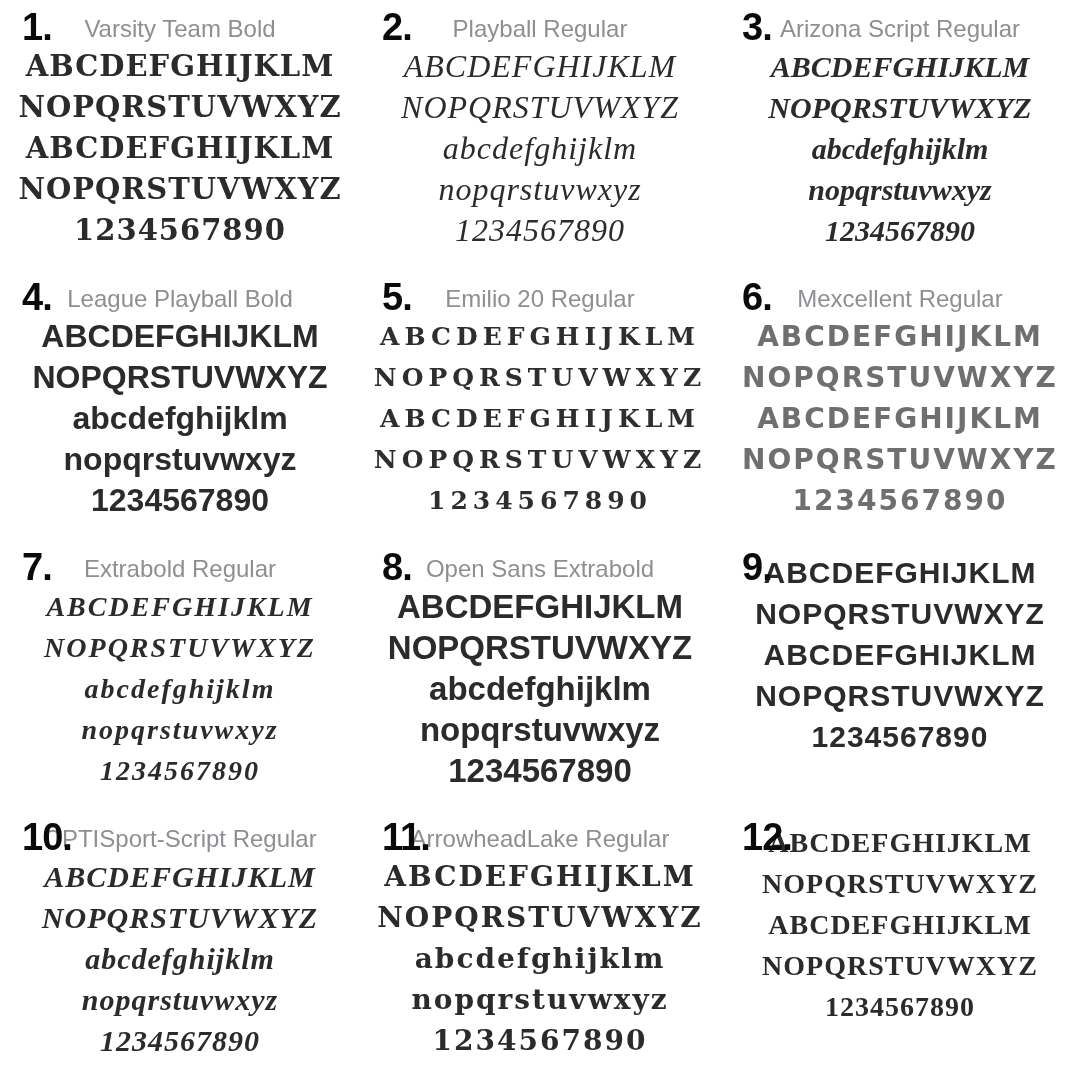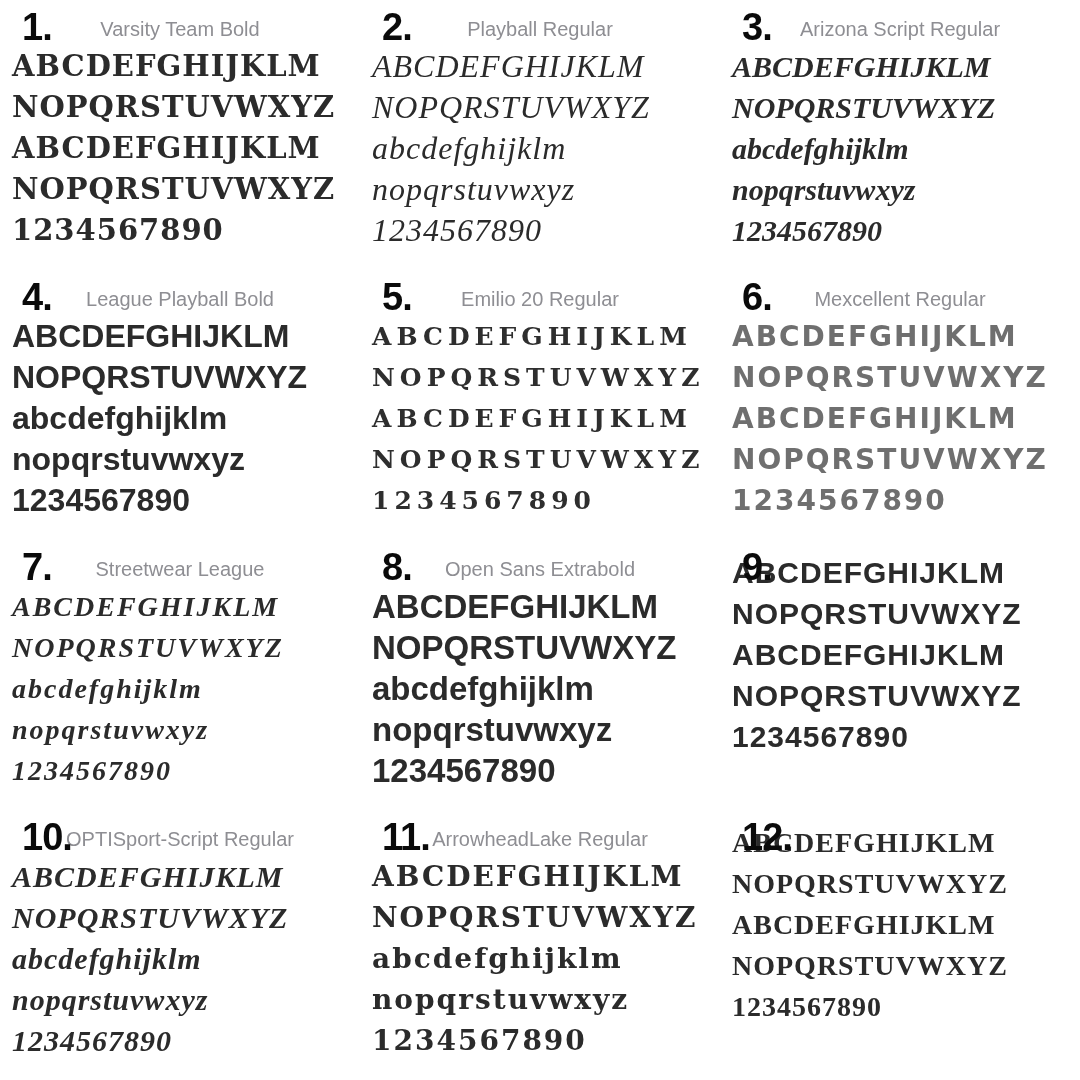--- a/index.html
+++ b/index.html
@@ -32,29 +32,28 @@
     font-weight: 800;
     font-size: 38px;
     color: #0a0a0a;
     letter-spacing: -1px;
   }
   .fname {
     display: block;
     text-align: center;
     font-family: "Liberation Sans", sans-serif;
     font-weight: 400;
-    font-size: 20px;
+    font-size: 24px;
     color: #8e8e93;
     margin: 4px 10px 4px 10px;
     line-height: 26px;
   }
   .samples {
-    text-align: left;
+    text-align: center;
     color: #262626;
-    margin-left: 12px;
   }
   .line {
     line-height: 41px;
     white-space: nowrap;
   }
 
   
   .style-varsity    .line { font-family: "DejaVu Serif", serif; font-weight: 800; font-size: 29px; letter-spacing: 1px; }
   .style-playball   .line { font-family: "Liberation Serif", serif; font-style: italic; font-weight: 500; font-size: 32px; letter-spacing: 1px; }
   .style-blenda     .line { font-family: "Liberation Serif", serif; font-style: italic; font-weight: 700; font-size: 30px; }
@@ -139,21 +138,21 @@
         <div class="line">ABCDEFGHIJKLM</div>
         <div class="line">NOPQRSTUVWXYZ</div>
         <div class="line">ABCDEFGHIJKLM</div>
         <div class="line">NOPQRSTUVWXYZ</div>
         <div class="line">1234567890</div>
       </div>
   </div>
 
   <div class="cell style-streetwear">
     <span class="num">7.</span>
-    <span class="fname">Streetwear League</span>
+    <span class="fname">Extrabold Regular</span>
     <div class="samples" style="color: rgb(43, 43, 43);">
         <div class="line">ABCDEFGHIJKLM</div>
         <div class="line">NOPQRSTUVWXYZ</div>
         <div class="line">abcdefghijklm</div>
         <div class="line">nopqrstuvwxyz</div>
         <div class="line">1234567890</div>
       </div>
   </div>
 
   <div class="cell style-opensans">

